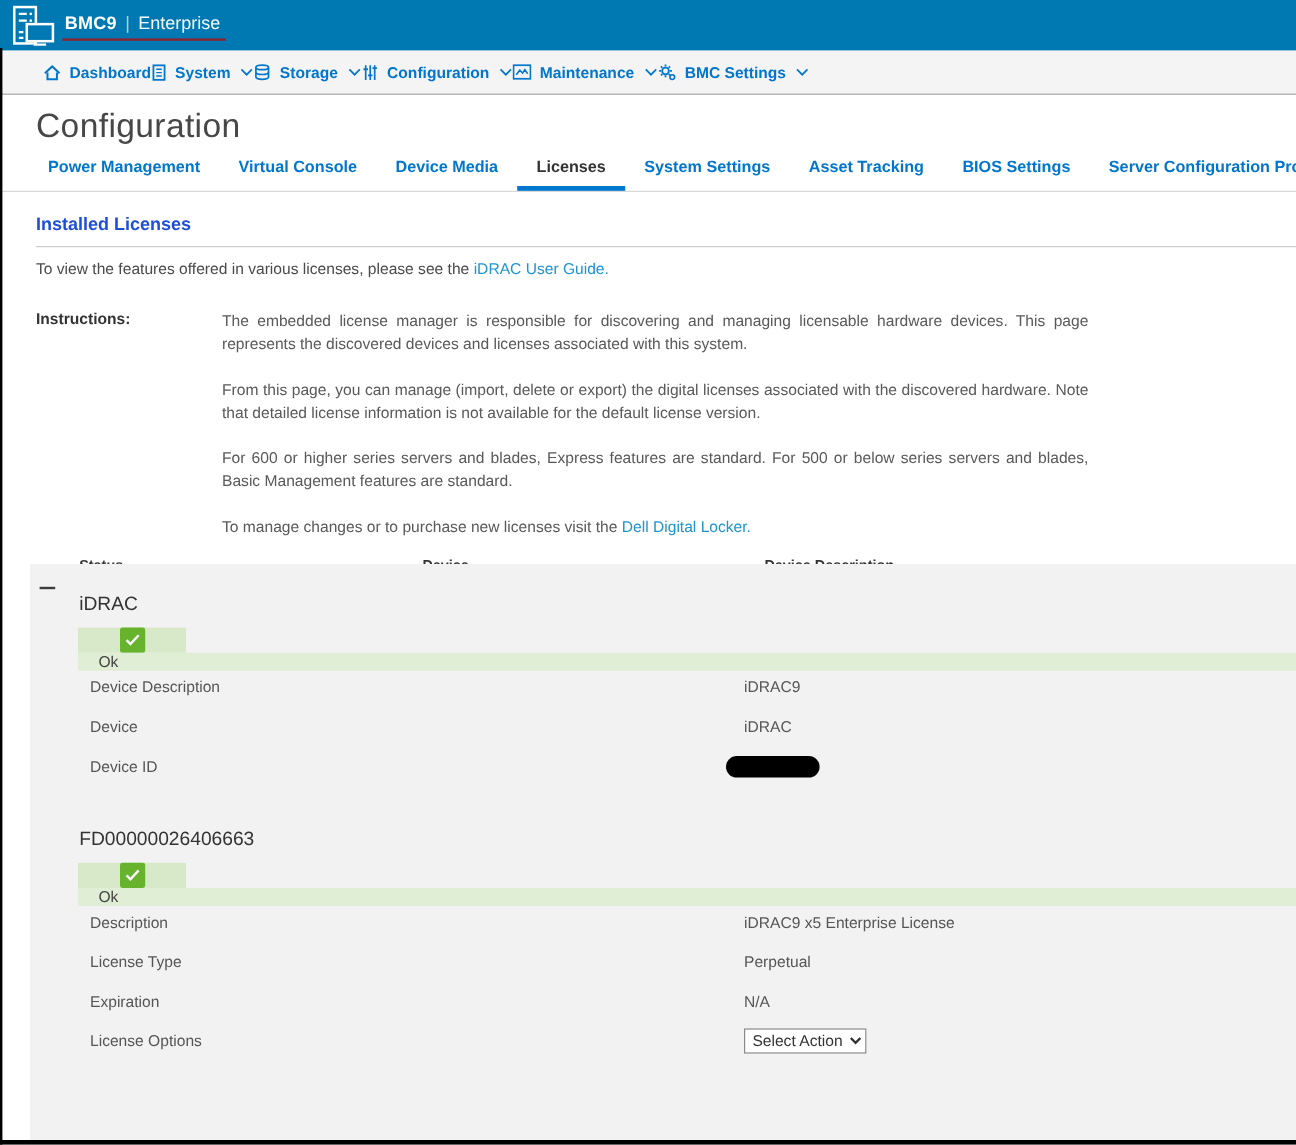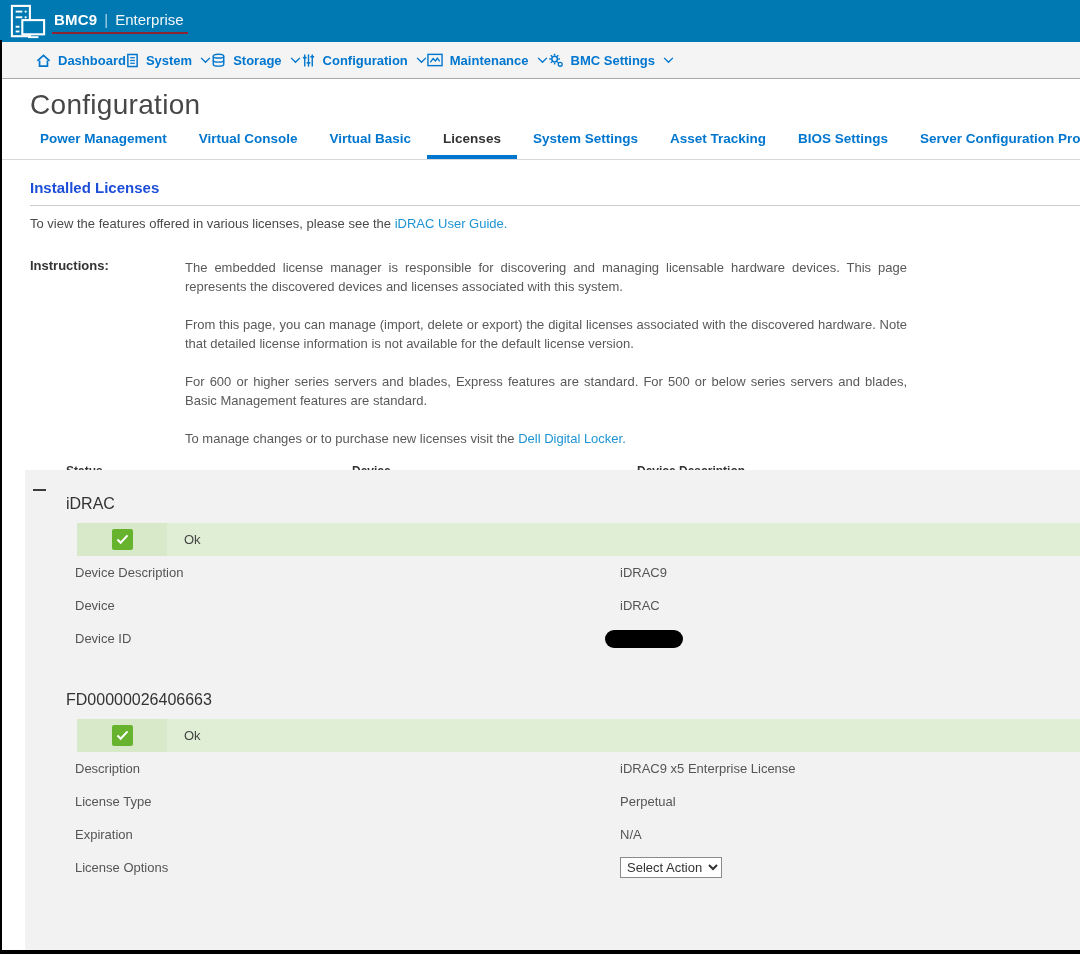--- a/index.html
+++ b/index.html
@@ -51,21 +51,21 @@
   .thead{position:relative;height:30px;margin-top:8px;}
   .th{position:absolute;top:8px;font-size:12px;font-weight:700;color:#333;}
   .th.c1{left:36px;} .th.c2{left:322px;} .th.c3{left:607px;}
 
   
   .groups{position:absolute;left:25px;top:470px;width:1055px;height:480px;background:#f2f2f2;}
   .collapse-toggle{position:absolute;left:8px;top:13px;width:14px;height:14px;cursor:pointer;display:flex;align-items:center;}
   .collapse-toggle .bar{width:13px;height:2px;background:#3c3c3c;}
   .group-title{font-size:16px;font-weight:400;color:#333;padding:24px 0 10px 41px;}
   .group:first-of-type .group-title{padding-top:25px;}
-  .status-row{display:flex;margin-left:52px;height:33px;}
+  .status-row{display:flex;margin-left:40px;height:33px;flex-direction:column;}
   .status-cell{width:90px;background:#d8e9c9;display:flex;align-items:center;justify-content:center;}
   .status-rest{flex:1;background:#dfeed4;display:flex;align-items:center;padding-left:17px;font-size:13px;color:#444;}
   .check{width:21px;height:21px;border-radius:2px;background:#67b32e;display:flex;align-items:center;justify-content:center;}
   .drow{position:relative;height:33px;display:flex;align-items:center;}
   .dlabel{margin-left:50px;font-size:13px;color:#555;}
   .dvalue{position:absolute;left:595px;font-size:13px;color:#555;}
   .redact{position:absolute;left:580px;height:18px;background:#000;border-radius:9px;}
   .redact.small{width:78px;}
   .redact.large{width:138px;left:585px;}
   .dselect{position:absolute;left:595px;}
@@ -200,21 +200,21 @@
           </svg>
         </span>
       </a>
     </nav>
 
   <h1 class="page-title">Configuration</h1>
 
   <div class="tabs" id="tabs">
       <div class="tab">Power Management</div>
       <div class="tab">Virtual Console</div>
-      <div class="tab">Virtual Basic</div>
+      <div class="tab">Device Media</div>
       <div class="tab active">Licenses</div>
       <div class="tab">System Settings</div>
       <div class="tab">Asset Tracking</div>
       <div class="tab">BIOS Settings</div>
       <div class="tab">Server Configuration Profile</div>
     </div>
 
   <div class="content">
     <h2 class="section-title">Installed Licenses</h2>
     <hr class="section-rule">

